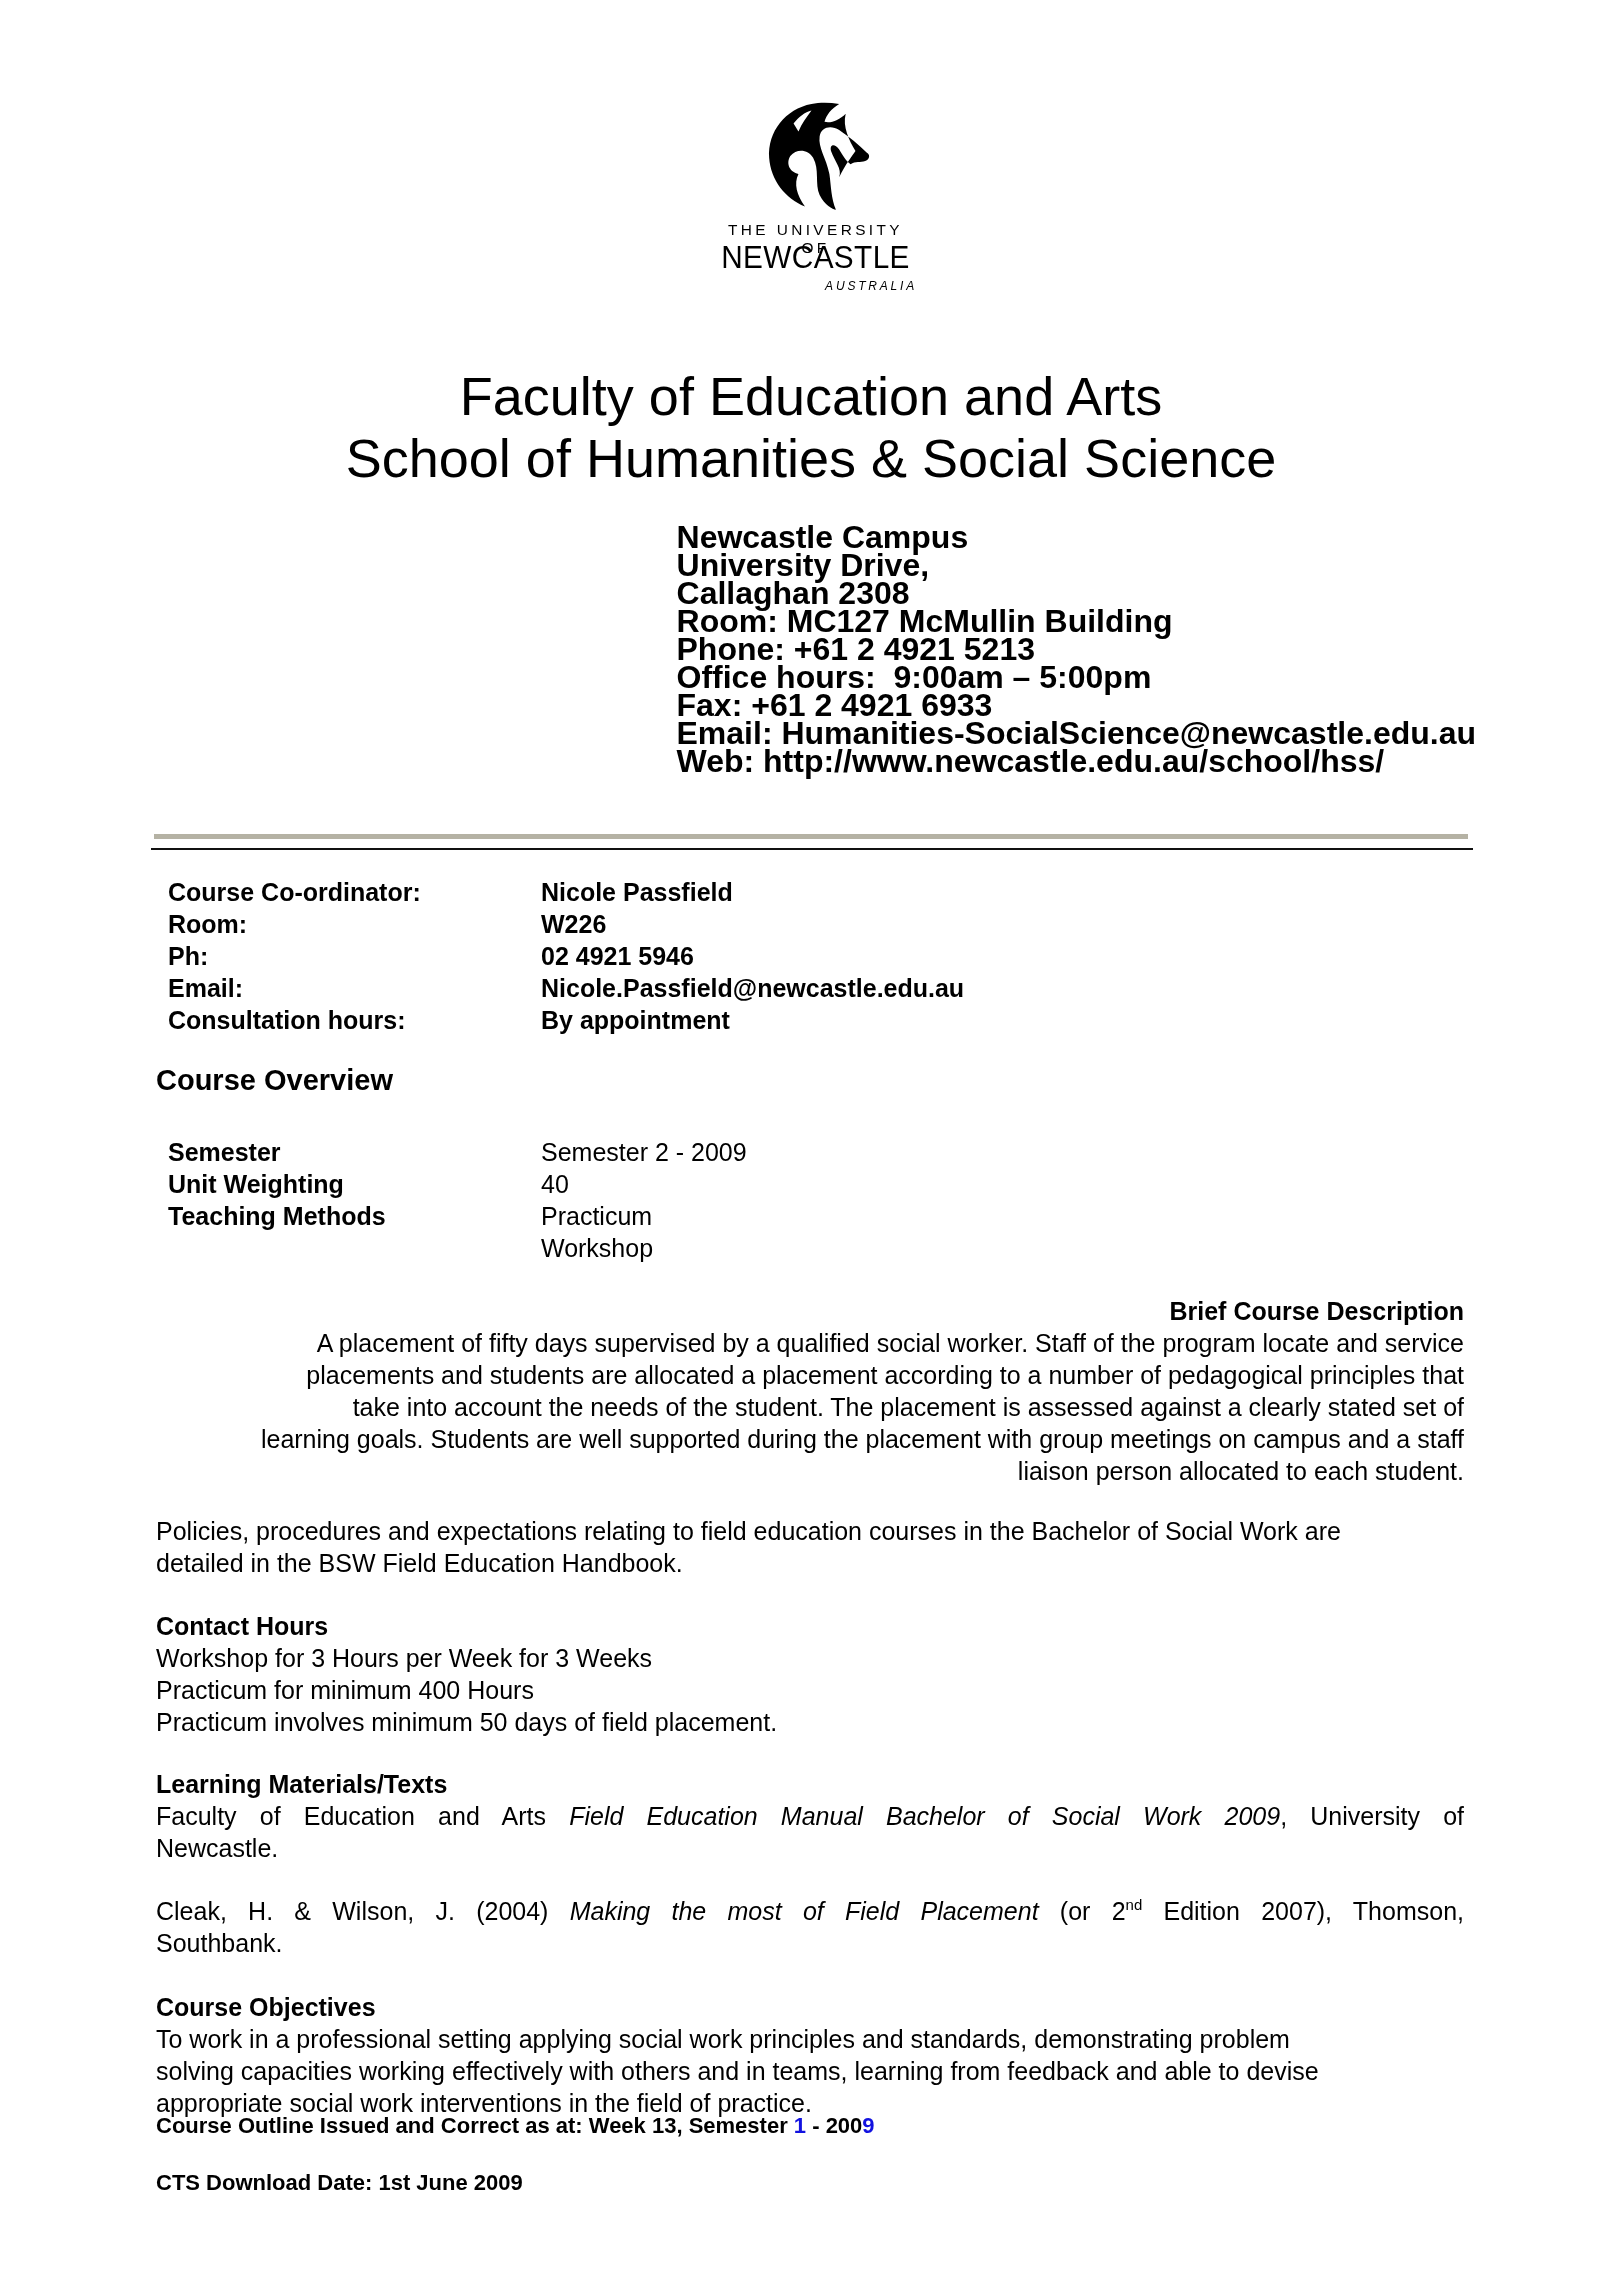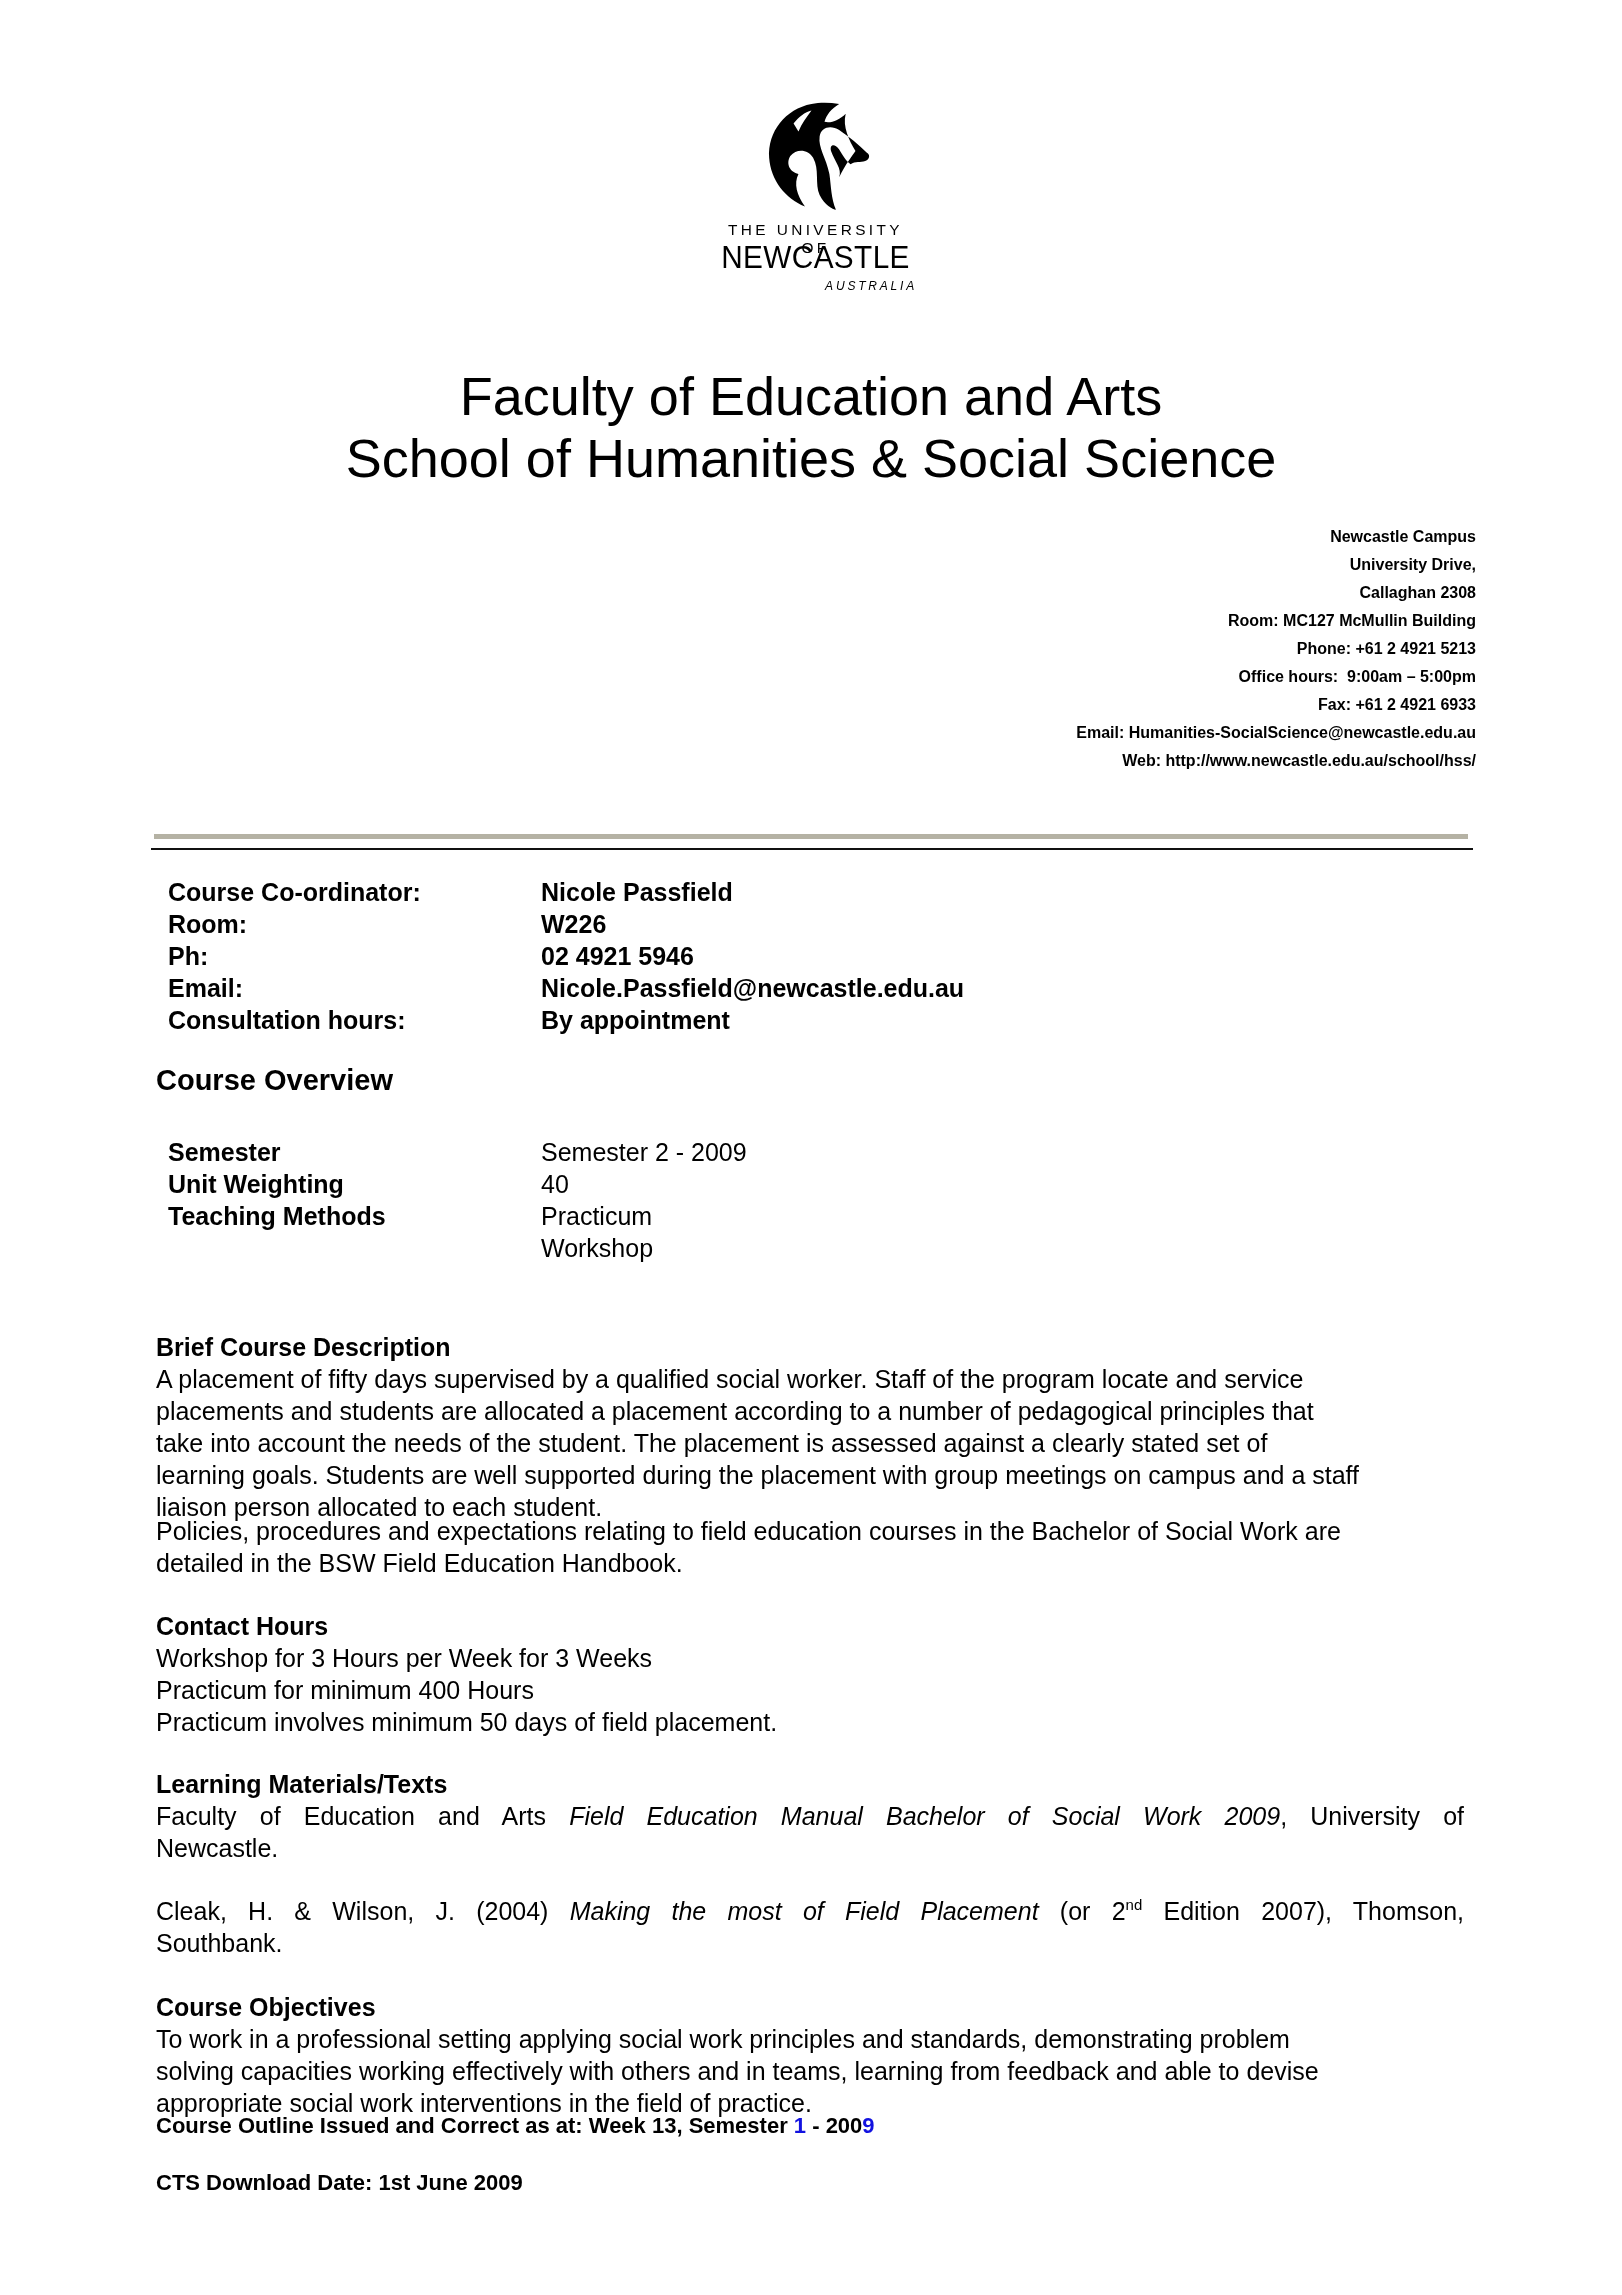--- a/index.html
+++ b/index.html
@@ -16,22 +16,22 @@
                   font-size: 32px; letter-spacing: 0.4px; font-weight: normal; transform: scaleX(0.93); }
     .logo-line3 { position: absolute; left: 0; top: 180px; width: 203px; text-align: right;
                   font-size: 12px; letter-spacing: 2.8px; font-style: italic; }
 
     
     .title { left: 0; width: 1622px; text-align: center; font-size: 54px; line-height: 62px; }
     #title1 { top: 365px; }
     #title2 { top: 427px; }
 
     
-    #contact { right: 146px; top: 523px; text-align: right; font-weight: bold;
-               font-size: 16px; line-height: 28px; }
+    #contact { right: 146px; top: 523px; font-weight: bold;
+               font-size: 32px; line-height: 28px; }
     #contact div { white-space: pre; }
 
     
     #rule-grey { left: 154px; top: 834px; width: 1314px; height: 4.9px; background: #b5b2a4; }
     #rule-black { left: 151px; top: 848px; width: 1322px; height: 2.4px; background: #111; }
 
     
     .kv { left: 156px; font-size: 25px; line-height: 32px; }
     #coord { top: 876px; }
     .kv .row { display: flex; margin-left: 12px; }
@@ -41,21 +41,21 @@
     #overview-kv .k { width: 373px; }
 
     #overview-h { left: 156px; top: 1064px; font-size: 29px; font-weight: bold; }
     #overview-kv { top: 1136px; }
 
     
     .section { left: 156px; width: 1308px; font-size: 25px; line-height: 32px; }
     .section .h { font-weight: bold; }
     .just-line { text-align: justify; text-align-last: justify; }
 
-    #brief { top: 1331px; }
+    #brief { top: 1295px; text-align: right; }
     #policies { top: 1515px; }
     #contact-hours { top: 1610px; }
     #materials { top: 1768px; }
     #cleak { top: 1895px; }
     #objectives { top: 1991px; }
     #issued { left: 156px; top: 2113px; font-size: 22px; font-weight: bold; }
     #issued .blue { color: #1212e0; }
     #cts { left: 156px; top: 2170px; font-size: 22px; font-weight: bold; }
     sup { font-size: 60%; line-height: 0; vertical-align: 9.7px; }
   </style>

